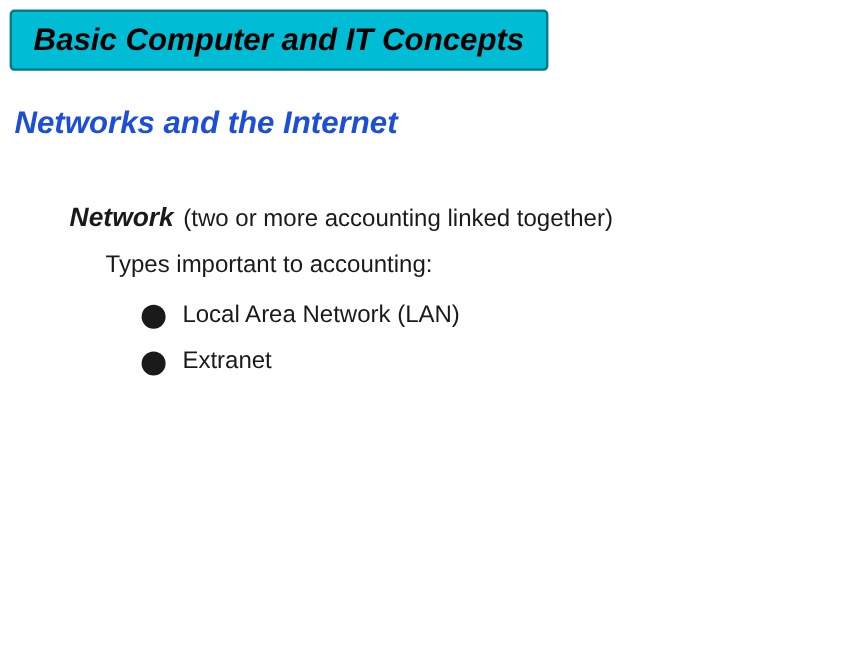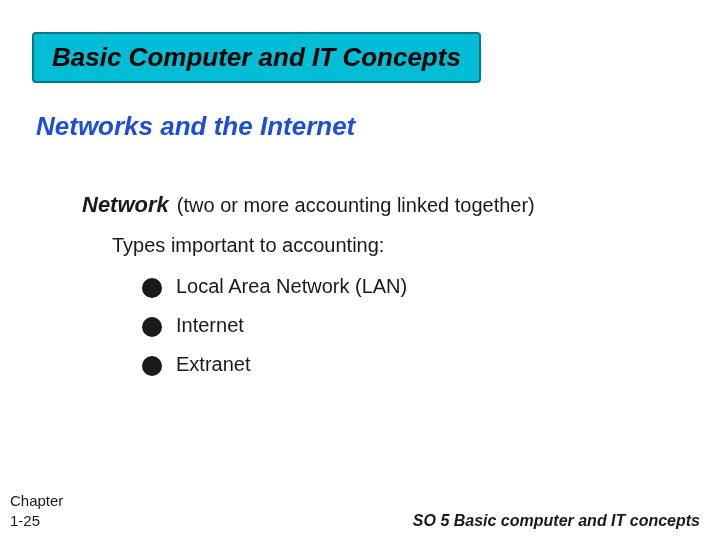--- a/index.html
+++ b/index.html
@@ -15,21 +15,21 @@
       font-family: Arial, sans-serif;
       position: relative;
       overflow: hidden;
     }
 
     .slide-container {
       width: 720px;
       height: 540px;
       background: #ffffff;
       position: relative;
-      padding: 32px;
+      padding: 8px;
     }
 
     .title-bar {
       background: #00bcd4;
       border: 2px solid #007a8a;
       border-radius: 4px;
       padding: 8px 18px;
       margin-bottom: 28px;
       display: inline-block;
     }
@@ -154,30 +154,19 @@
   <div class="types-line">Types important to accounting:</div>
 
   
   <ul class="bullet-list">
   <li>
         <span class="bullet-dot"></span>
         <span>Local Area Network (LAN)</span>
       </li>
       <li>
         <span class="bullet-dot"></span>
-        <span>Internet</span>
-      </li>
-      <li>
-        <span class="bullet-dot"></span>
         <span>Extranet</span>
       </li>
     </ul>
 
   
-  <div class="footer">
-    <div class="footer-left">
-      <span>Chapter</span><br>
-      <span>1-25</span>
-    </div>
-    <div class="footer-right">SO 5  Basic computer and IT concepts</div>
-  </div>
 
 </div>
 
 </body></html>

